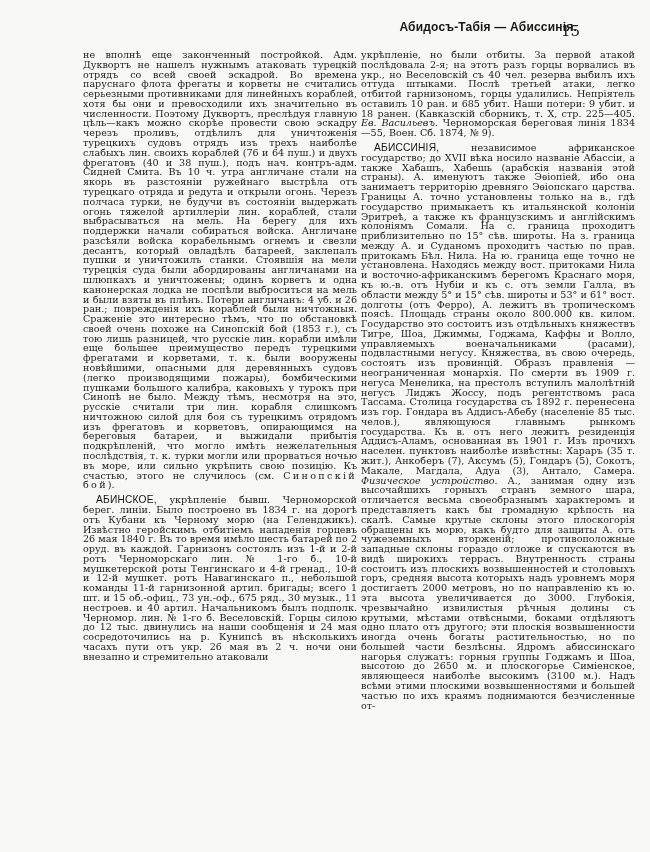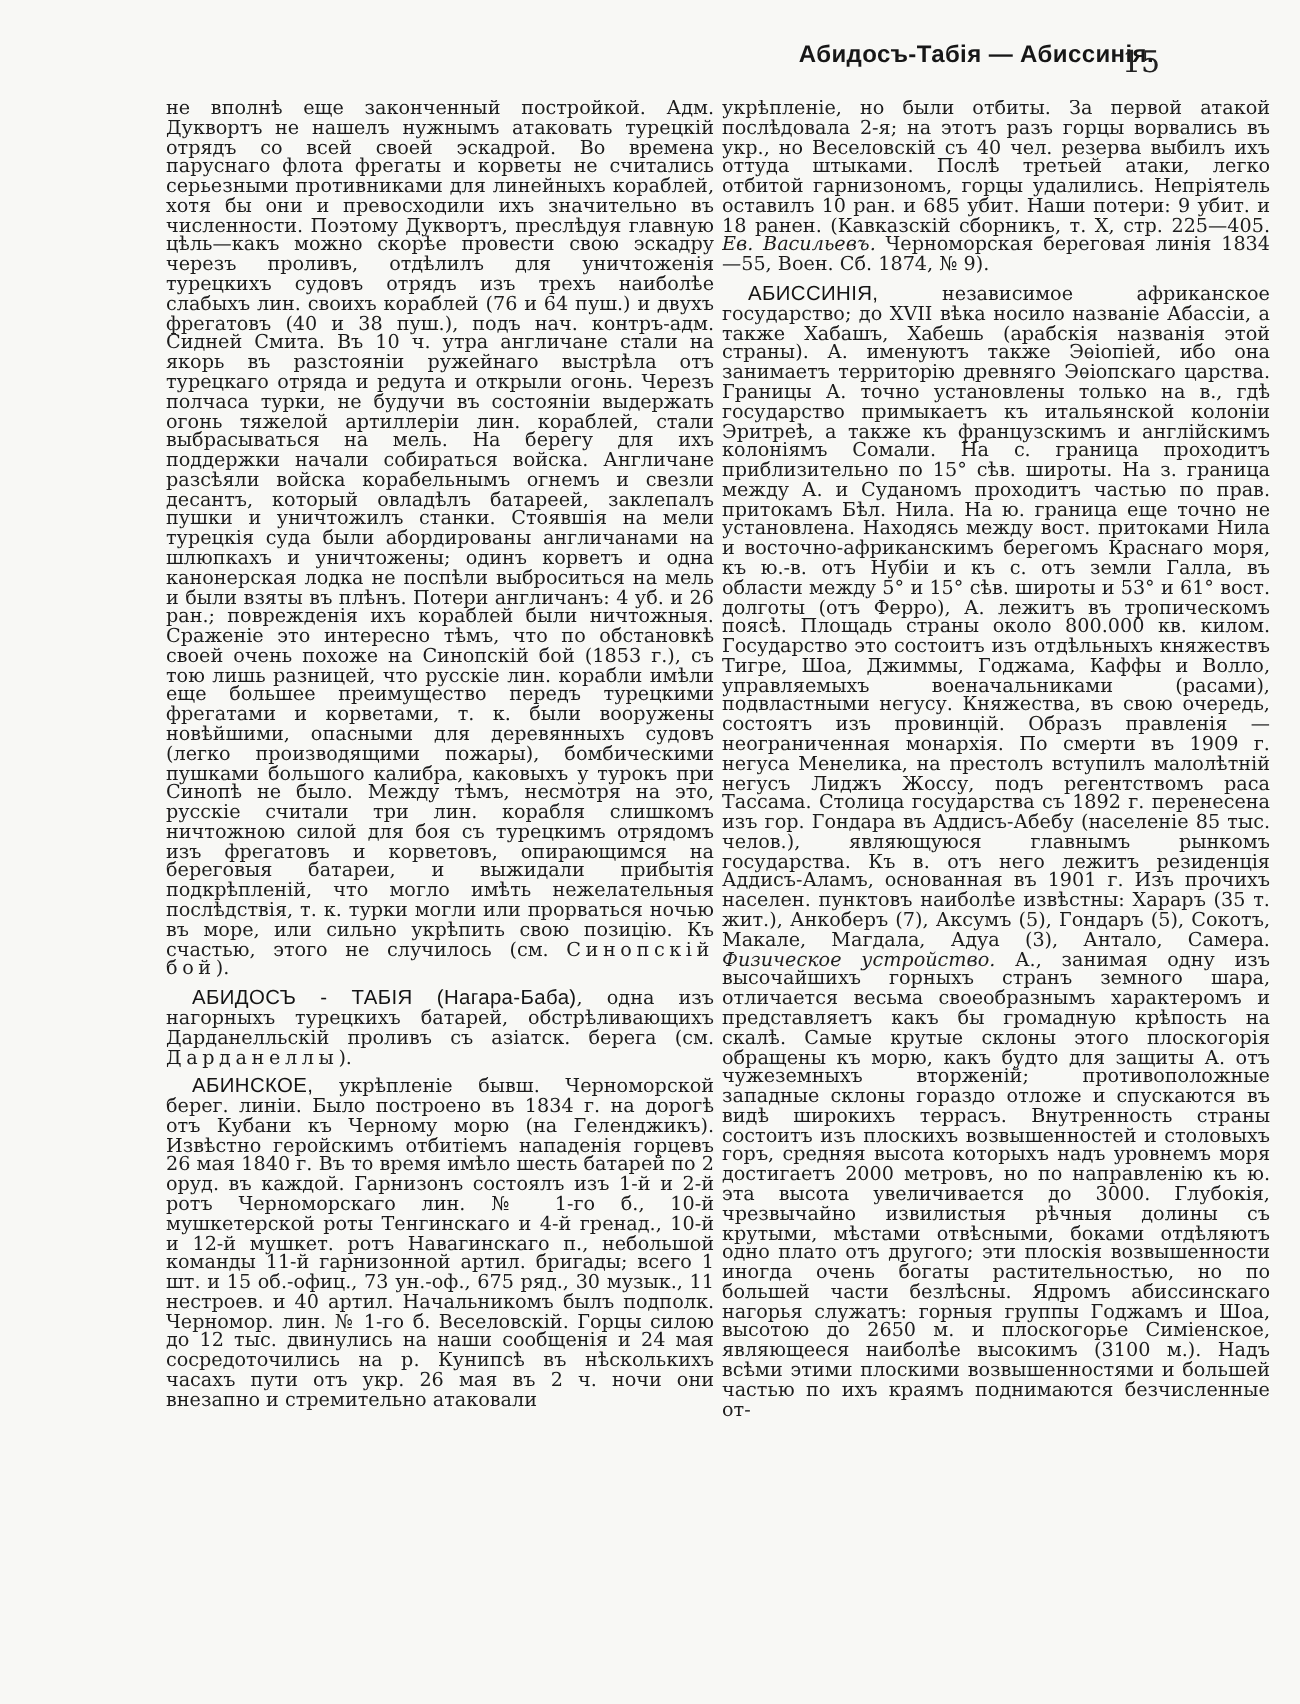--- a/index.html
+++ b/index.html
@@ -47,21 +47,20 @@
 </style>
 </head>
 <body>
 
 <div class="page">
   <div class="running-head">Абидосъ-Табія — Абиссинія.</div>
   <div class="page-number">15</div>
 
   <div class="col col-left">
       <p class="para"><span class="run">не вполнѣ еще законченный постройкой. Адм. Дуквортъ не нашелъ нужнымъ атаковать турецкій отрядъ со всей своей эскадрой. Во времена паруснаго флота фрегаты и корветы не считались серьезными противниками для линейныхъ кораблей, хотя бы они и превосходили ихъ значительно въ численности. Поэтому Дуквортъ, преслѣдуя главную цѣль—какъ можно скорѣе провести свою эскадру черезъ проливъ, отдѣлилъ для уничтоженія турецкихъ судовъ отрядъ изъ трехъ наиболѣе слабыхъ лин. своихъ кораблей (76 и 64 пуш.) и двухъ фрегатовъ (40 и 38 пуш.), подъ нач. контръ-адм. Сидней Смита. Въ 10 ч. утра англичане стали на якорь въ разстояніи ружейнаго выстрѣла отъ турецкаго отряда и редута и открыли огонь. Черезъ полчаса турки, не будучи въ состояніи выдержать огонь тяжелой артиллеріи лин. кораблей, стали выбрасываться на мель. На берегу для ихъ поддержки начали собираться войска. Англичане разсѣяли войска корабельнымъ огнемъ и свезли десантъ, который овладѣлъ батареей, заклепалъ пушки и уничтожилъ станки. Стоявшія на мели турецкія суда были абордированы англичанами на шлюпкахъ и уничтожены; одинъ корветъ и одна канонерская лодка не поспѣли выброситься на мель и были взяты въ плѣнъ. Потери англичанъ: 4 уб. и 26 ран.; поврежденія ихъ кораблей были ничтожныя. Сраженіе это интересно тѣмъ, что по обстановкѣ своей очень похоже на Синопскій бой (1853 г.), съ тою лишь разницей, что русскіе лин. корабли имѣли еще большее преимущество передъ турецкими фрегатами и корветами, т. к. были вооружены новѣйшими, опасными для деревянныхъ судовъ (легко производящими пожары), бомбическими пушками большого калибра, каковыхъ у турокъ при Синопѣ не было. Между тѣмъ, несмотря на это, русскіе считали три лин. корабля слишкомъ ничтожною силой для боя съ турецкимъ отрядомъ изъ фрегатовъ и корветовъ, опирающимся на береговыя батареи, и выжидали прибытія подкрѣпленій, что могло имѣть нежелательныя послѣдствія, т. к. турки могли или прорваться ночью въ море, или сильно укрѣпить свою позицію. Къ счастью, этого не случилось (см. </span><span class="run spaced">Синопскій бой</span><span class="run">).</span></p>
-      <p class="para entry"><span class="run head">АБИДОСЪ - ТАБІЯ (Нагара-Баба)</span><span class="run">, одна изъ нагорныхъ турецкихъ батарей, обстрѣливающихъ Дарданелльскій проливъ съ азіатск. берега (см. </span><span class="run spaced">Дарданеллы</span><span class="run">).</span></p>
       <p class="para entry"><span class="run head">АБИНСКОЕ,</span><span class="run"> укрѣпленіе бывш. Черноморской берег. линіи. Было построено въ 1834 г. на дорогѣ отъ Кубани къ Черному морю (на Геленджикъ). Извѣстно геройскимъ отбитіемъ нападенія горцевъ 26 мая 1840 г. Въ то время имѣло шесть батарей по 2 оруд. въ каждой. Гарнизонъ состоялъ изъ 1-й и 2-й ротъ Черноморскаго лин. № 1-го б., 10-й мушкетерской роты Тенгинскаго и 4-й гренад., 10-й и 12-й мушкет. ротъ Навагинскаго п., небольшой команды 11-й гарнизонной артил. бригады; всего 1 шт. и 15 об.-офиц., 73 ун.-оф., 675 ряд., 30 музык., 11 нестроев. и 40 артил. Начальникомъ былъ подполк. Черномор. лин. № 1-го б. Веселовскій. Горцы силою до 12 тыс. двинулись на наши сообщенія и 24 мая сосредоточились на р. Кунипсѣ въ нѣсколькихъ часахъ пути отъ укр. 26 мая въ 2 ч. ночи они внезапно и стремительно атаковали</span></p>
     </div>
 
   <div class="col col-right">
       <p class="para"><span class="run">укрѣпленіе, но были отбиты. За первой атакой послѣдовала 2-я; на этотъ разъ горцы ворвались въ укр., но Веселовскій съ 40 чел. резерва выбилъ ихъ оттуда штыками. Послѣ третьей атаки, легко отбитой гарнизономъ, горцы удалились. Непріятель оставилъ 10 ран. и 685 убит. Наши потери: 9 убит. и 18 ранен. (Кавказскій сборникъ, т. X, стр. 225—405. </span><span class="run italic">Ев. Васильевъ.</span><span class="run"> Черноморская береговая линія 1834—55, Воен. Сб. 1874, № 9).</span></p>
       <p class="para entry"><span class="run head">АБИССИНІЯ,</span><span class="run"> независимое африканское государство; до XVII вѣка носило названіе Абассіи, а также Хабашъ, Хабешь (арабскія названія этой страны). А. именуютъ также Эѳіопіей, ибо она занимаетъ территорію древняго Эѳіопскаго царства. Границы А. точно установлены только на в., гдѣ государство примыкаетъ къ итальянской колоніи Эритреѣ, а также къ французскимъ и англійскимъ колоніямъ Сомали. На с. граница проходитъ приблизительно по 15° сѣв. широты. На з. граница между А. и Суданомъ проходитъ частью по прав. притокамъ Бѣл. Нила. На ю. граница еще точно не установлена. Находясь между вост. притоками Нила и восточно-африканскимъ берегомъ Краснаго моря, къ ю.-в. отъ Нубіи и къ с. отъ земли Галла, въ области между 5° и 15° сѣв. широты и 53° и 61° вост. долготы (отъ Ферро), А. лежитъ въ тропическомъ поясѣ. Площадь страны около 800.000 кв. килом. Государство это состоитъ изъ отдѣльныхъ княжествъ Тигре, Шоа, Джиммы, Годжама, Каффы и Волло, управляемыхъ военачальниками (расами), подвластными негусу. Княжества, въ свою очередь, состоятъ изъ провинцій. Образъ правленія — неограниченная монархія. По смерти въ 1909 г. негуса Менелика, на престолъ вступилъ малолѣтній негусъ Лиджъ Жоссу, подъ регентствомъ раса Тассама. Столица государства съ 1892 г. перенесена изъ гор. Гондара въ Аддисъ-Абебу (населеніе 85 тыс. челов.), являющуюся главнымъ рынкомъ государства. Къ в. отъ него лежитъ резиденція Аддисъ-Аламъ, основанная въ 1901 г. Изъ прочихъ населен. пунктовъ наиболѣе извѣстны: Хараръ (35 т. жит.), Анкоберъ (7), Аксумъ (5), Гондаръ (5), Сокотъ, Макале, Магдала, Адуа (3), Антало, Самера. </span><span class="run italic">Физическое устройство.</span><span class="run"> А., занимая одну изъ высочайшихъ горныхъ странъ земного шара, отличается весьма своеобразнымъ характеромъ и представляетъ какъ бы громадную крѣпость на скалѣ. Самые крутые склоны этого плоскогорія обращены къ морю, какъ будто для защиты А. отъ чужеземныхъ вторженій; противоположные западные склоны гораздо отложе и спускаются въ видѣ широкихъ террасъ. Внутренность страны состоитъ изъ плоскихъ возвышенностей и столовыхъ горъ, средняя высота которыхъ надъ уровнемъ моря достигаетъ 2000 метровъ, но по направленію къ ю. эта высота увеличивается до 3000. Глубокія, чрезвычайно извилистыя рѣчныя долины съ крутыми, мѣстами отвѣсными, боками отдѣляютъ одно плато отъ другого; эти плоскія возвышенности иногда очень богаты растительностью, но по большей части безлѣсны. Ядромъ абиссинскаго нагорья служатъ: горныя группы Годжамъ и Шоа, высотою до 2650 м. и плоскогорье Симіенское, являющееся наиболѣе высокимъ (3100 м.). Надъ всѣми этими плоскими возвышенностями и большей частью по ихъ краямъ поднимаются безчисленные от-</span></p>
     </div>
 </div>
 
 </body></html>

